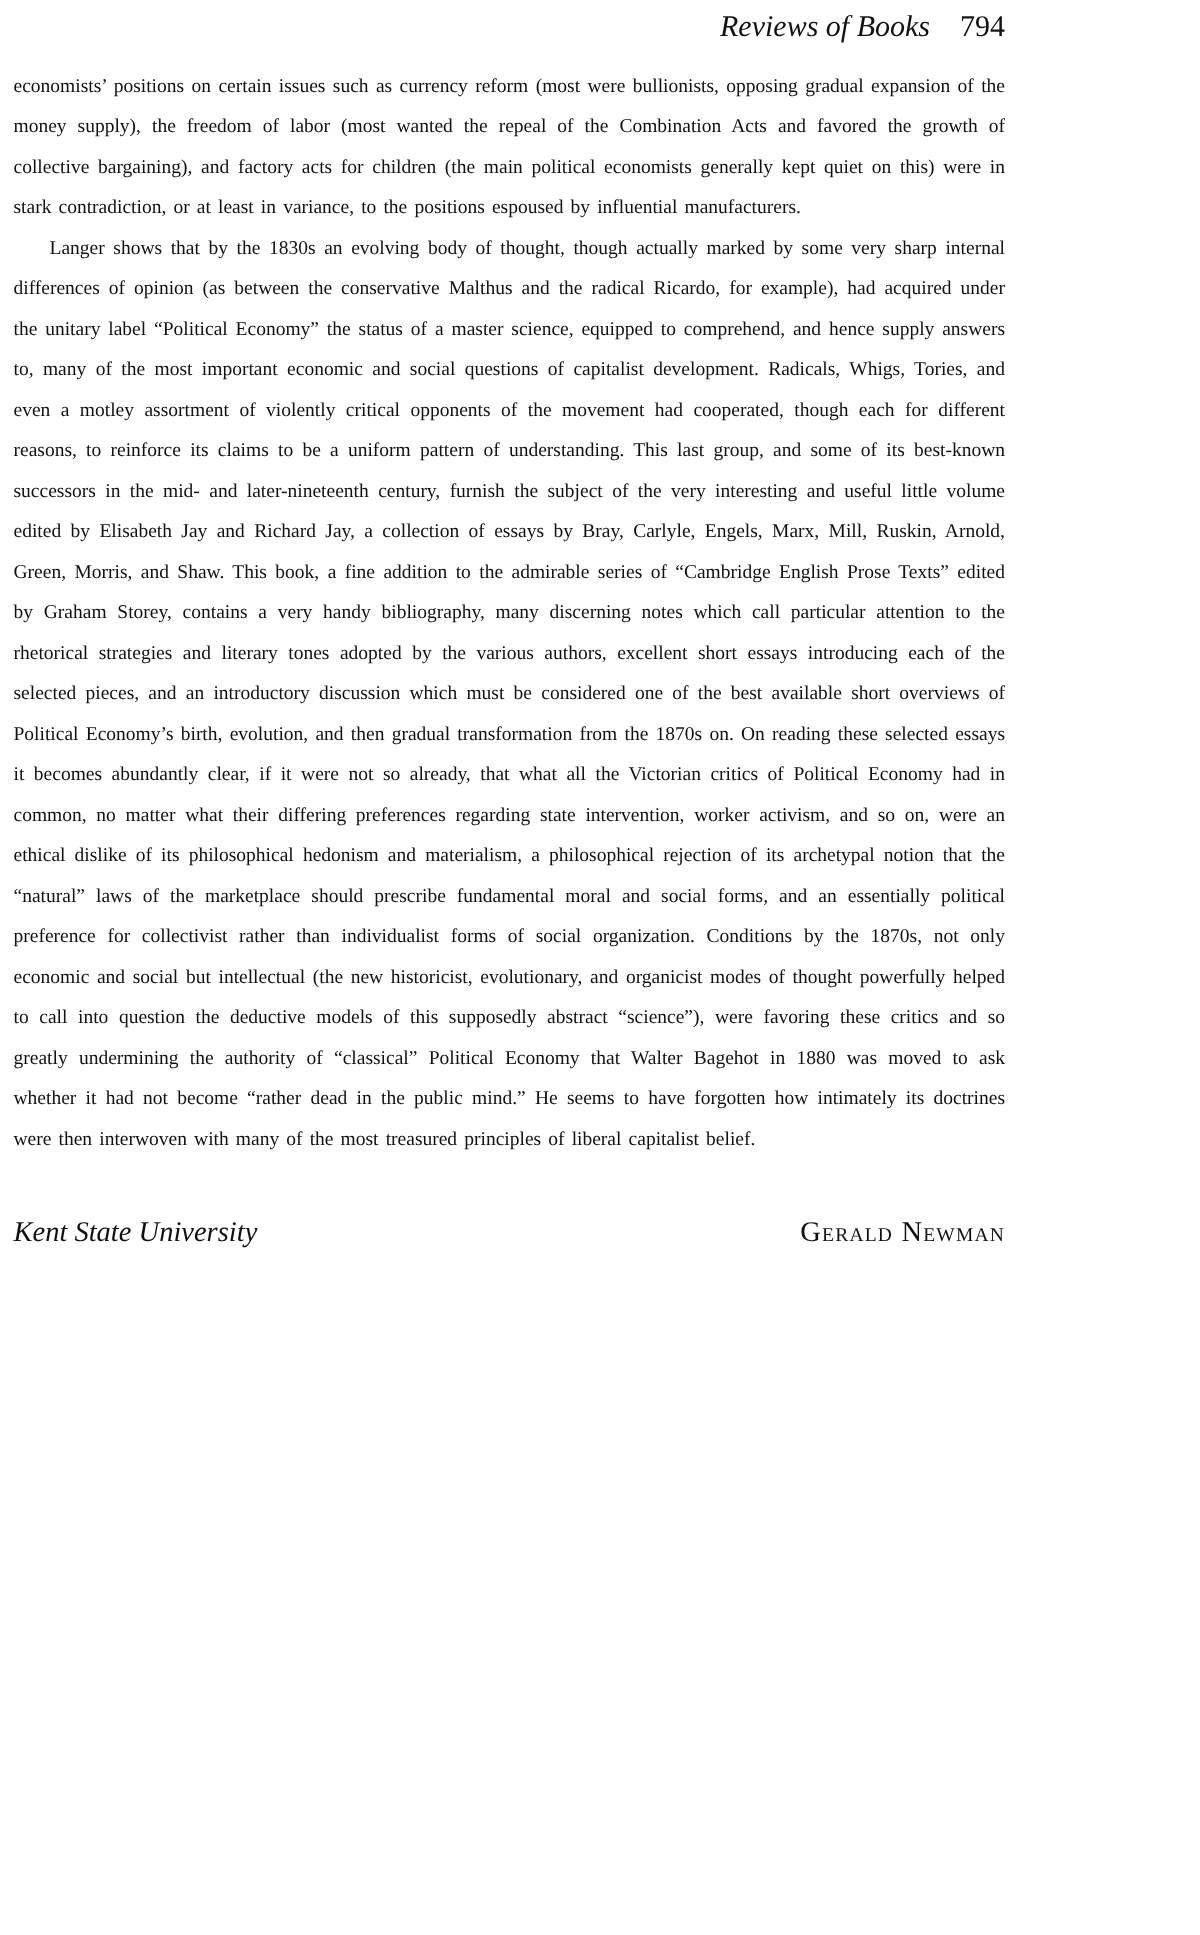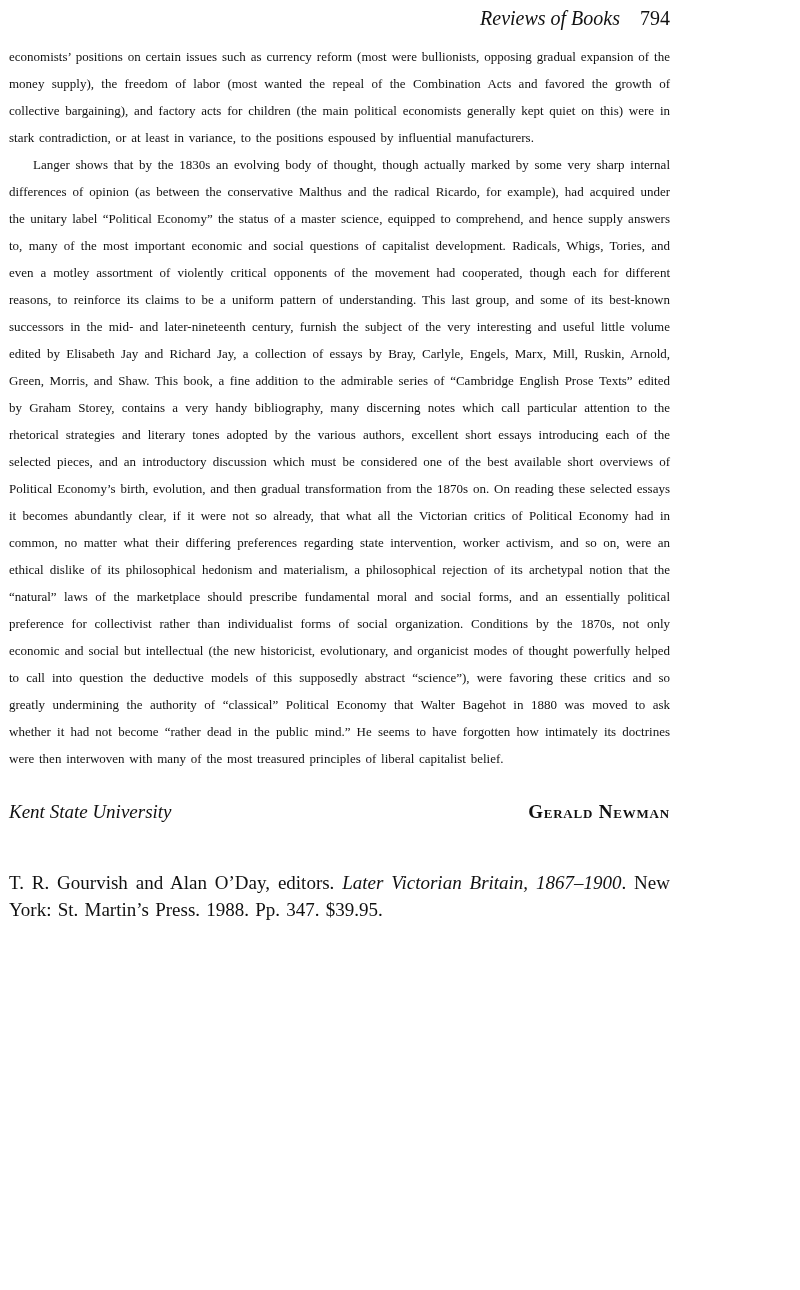--- a/index.html
+++ b/index.html
@@ -20,24 +20,24 @@
   }
   .head-title { font-style: italic; }
   .head-page { font-style: normal; }
   .body-para {
     font-size: 13px; line-height: 27px;
     text-align: justify; word-spacing: 1.5px;
   }
   .para-indent { text-indent: 24px; }
   .signature {
     display: flex; justify-content: space-between; align-items: baseline;
-    margin-top: 26px; font-size: 19px; line-height: 27px;
+    margin-top: 36px; font-size: 19px; line-height: 27px;
   }
   .affiliation { font-style: italic; }
-  .reviewer { font-variant: small-caps; letter-spacing: 0.8px; font-weight: bold; }
+  .reviewer { font-variant: small-caps; letter-spacing: 0.8px; }
   .citation {
     margin-top: 44px; font-size: 19px; line-height: 27px;
     text-align: justify; word-spacing: 1.5px;
   }
   .citation .book-title { font-style: italic; }
   .next-review { margin-top: 28px; }
 </style>
 </head>
 <body>
 
@@ -52,17 +52,16 @@
     <p class="body-para">economists’ positions on certain issues such as currency reform (most were bullionists, opposing gradual expansion of the money supply), the freedom of labor (most wanted the repeal of the Combination Acts and favored the growth of collective bargaining), and factory acts for children (the main political economists generally kept quiet on this) were in stark contradiction, or at least in variance, to the positions espoused by influential manufacturers.</p>
     <p class="body-para para-indent">Langer shows that by the 1830s an evolving body of thought, though actually marked by some very sharp internal differences of opinion (as between the conservative Malthus and the radical Ricardo, for example), had acquired under the unitary label “Political Economy” the status of a master science, equipped to comprehend, and hence supply answers to, many of the most important economic and social questions of capitalist development. Radicals, Whigs, Tories, and even a motley assortment of violently critical opponents of the movement had cooperated, though each for different reasons, to reinforce its claims to be a uniform pattern of understanding. This last group, and some of its best-known successors in the mid- and later-nineteenth century, furnish the subject of the very interesting and useful little volume edited by Elisabeth Jay and Richard Jay, a collection of essays by Bray, Carlyle, Engels, Marx, Mill, Ruskin, Arnold, Green, Morris, and Shaw. This book, a fine addition to the admirable series of “Cambridge English Prose Texts” edited by Graham Storey, contains a very handy bibliography, many discerning notes which call particular attention to the rhetorical strategies and literary tones adopted by the various authors, excellent short essays introducing each of the selected pieces, and an introductory discussion which must be considered one of the best available short overviews of Political Economy’s birth, evolution, and then gradual transformation from the 1870s on. On reading these selected essays it becomes abundantly clear, if it were not so already, that what all the Victorian critics of Political Economy had in common, no matter what their differing preferences regarding state intervention, worker activism, and so on, were an ethical dislike of its philosophical hedonism and materialism, a philosophical rejection of its archetypal notion that the “natural” laws of the marketplace should prescribe fundamental moral and social forms, and an essentially political preference for collectivist rather than individualist forms of social organization. Conditions by the 1870s, not only economic and social but intellectual (the new historicist, evolutionary, and organicist modes of thought powerfully helped to call into question the deductive models of this supposedly abstract “science”), were favoring these critics and so greatly undermining the authority of “classical” Political Economy that Walter Bagehot in 1880 was moved to ask whether it had not become “rather dead in the public mind.” He seems to have forgotten how intimately its doctrines were then interwoven with many of the most treasured principles of liberal capitalist belief.</p>
 
     <div class="signature">
       <span class="affiliation">Kent State University</span>
       <span class="reviewer">Gerald Newman</span>
     </div>
   </section>
 
   <section>
-    <p class="citation"><span>T. R. Gourvish and Alan O’Day, editors. </span><span class="book-title">Later Victorian Britain, 1867–1900</span><span>. New York: St. Martin’s Press. 1988. Pp. 347. $39.95.</span></p>
 
   </section>
 
 </div>
 
 </body></html>

